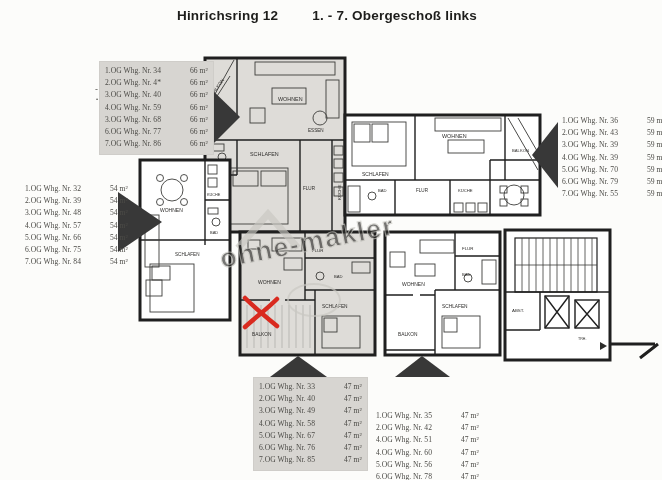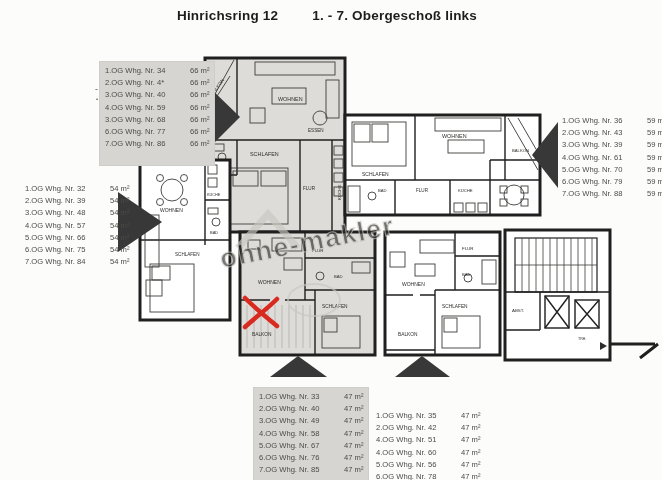--- a/index.html
+++ b/index.html
@@ -2,21 +2,21 @@
 <html><head>
 <meta charset="utf-8">
 <style>
   html,body{margin:0;padding:0;}
   body{width:662px;height:480px;position:relative;overflow:hidden;
        background:#fcfcfa;font-family:"Liberation Sans",sans-serif;}
   .title{position:absolute;top:8px;left:0;width:654px;text-align:center;
          font-size:13.5px;font-weight:bold;color:#1d1d1b;letter-spacing:.2px;}
   .title .addr{margin-right:30px;}
   .plansvg{position:absolute;left:0;top:0;}
-  .listbox{position:absolute;padding:3px 5px 15px 5px;}
+  .listbox{position:absolute;padding:3px 5px 4px 5px;font-family:Liberation Serif, serif;}
   .listbox.shaded{background:#d7d5d1;box-shadow:0 0 0 1px #cfcdc9;}
   .row{display:flex;white-space:nowrap;font-size:7.6px;line-height:12.2px;color:#4c4b47;}
   .row .lbl{width:85px;}
   .row .area{text-align:right;}
   .stray{position:absolute;font-size:9px;color:#55544f;}
   svg text{font-family:"Liberation Sans",sans-serif;fill:#2e2d2b;}
 </style>
 </head>
 <body>
 
@@ -259,38 +259,38 @@
   </div>
     <div class="row">
     <span class="lbl">2.OG Whg. Nr. 43</span>
     <span class="area">59 m²</span>
   </div>
     <div class="row">
     <span class="lbl">3.OG Whg. Nr. 39</span>
     <span class="area">59 m²</span>
   </div>
     <div class="row">
-    <span class="lbl">4.OG Whg. Nr. 61</span>
+    <span class="lbl">4.OG Whg. Nr. 39</span>
     <span class="area">59 m²</span>
   </div>
     <div class="row">
     <span class="lbl">5.OG Whg. Nr. 70</span>
     <span class="area">59 m²</span>
   </div>
     <div class="row">
     <span class="lbl">6.OG Whg. Nr. 79</span>
     <span class="area">59 m²</span>
   </div>
     <div class="row">
-    <span class="lbl">7.OG Whg. Nr. 88</span>
-    <span class="area">59 m²</span>
-  </div>
-  </div>
-
-<div class="listbox shaded" style="left:254px;top:388px;">
+    <span class="lbl">7.OG Whg. Nr. 55</span>
+    <span class="area">59 m²</span>
+  </div>
+  </div>
+
+<div class="listbox shaded" style="left:254px;top:378px;">
 
 <div class="row">
     <span class="lbl">1.OG Whg. Nr. 33</span>
     <span class="area">47 m²</span>
   </div>
     <div class="row">
     <span class="lbl">2.OG Whg. Nr. 40</span>
     <span class="area">47 m²</span>
   </div>
     <div class="row">

